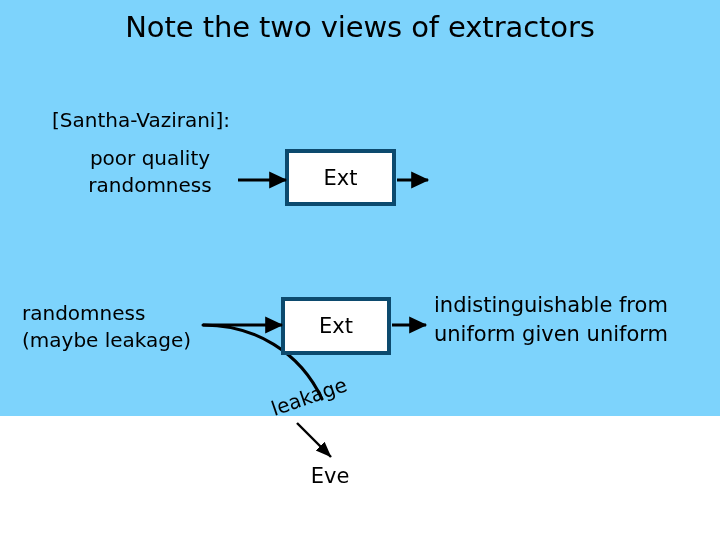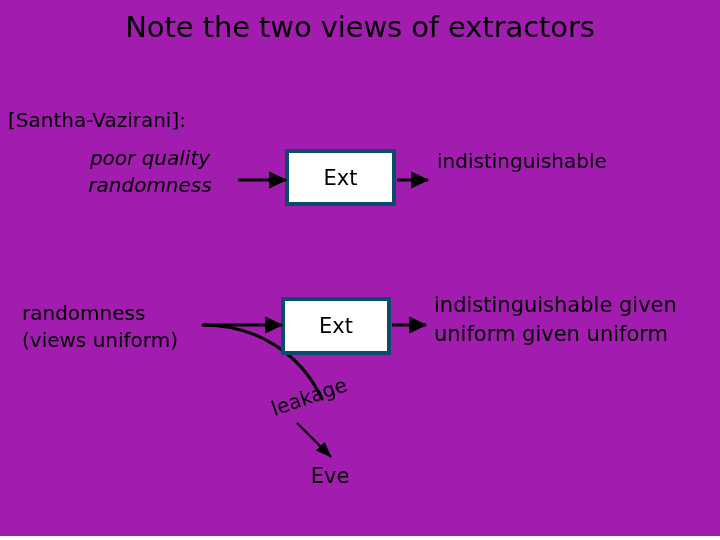--- a/index.html
+++ b/index.html
@@ -10,55 +10,55 @@
     width: 720px;
     height: 540px;
     background: #ffffff;
     font-family: "DejaVu Sans", sans-serif;
     color: #000000;
     overflow: hidden;
   }
   #slide {
     position: relative;
     width: 720px;
-    height: 536px;
-    background: #a21caf;
+    height: 416px;
+    background: #7dd3fc;
   }
   .abs { position: absolute; }
 
   #title {
     left: 0;
     top: 9px;
     width: 720px;
     text-align: center;
     font-size: 29px;
     line-height: 36px;
     letter-spacing: -0.1px;
     white-space: nowrap;
   }
 
   .section-tag {
     font-size: 20px;
     line-height: 24px;
     white-space: nowrap;
+    margin-left: 44px;
   }
   #sv-tag { left: 8px; top: 108px; }
   #wy-tag { left: 8px; top: 252px; }
 
   .body-text {
     font-size: 20px;
     line-height: 27px;
   }
 
   #sv-input {
     left: 60px;
     top: 145px;
     width: 180px;
     text-align: center;
-    font-style: italic;
   }
   #sv-output {
     left: 437px;
     top: 148px;
     width: 270px;
     text-align: left;
   }
 
   #wy-input {
     left: 22px;
@@ -146,35 +146,34 @@
   <div class="abs body-text" id="sv-input">
     <div>poor quality</div>
     <div>randomness</div>
   </div>
 
   <div class="abs ext-box" id="ext-box-1">
     <span>Ext</span>
   </div>
 
   <div class="abs body-text" id="sv-output">
-    <div>indistinguishable</div>
   </div>
 
 
   <div class="abs body-text" id="wy-input">
     <div>randomness</div>
-    <div>(views uniform)</div>
+    <div>(maybe leakage)</div>
   </div>
 
   <div class="abs ext-box" id="ext-box-2">
     <span>Ext</span>
   </div>
 
   <div class="abs body-text" id="wy-output">
-    <div>indistinguishable given</div>
+    <div>indistinguishable from</div>
     <div>uniform given uniform</div>
   </div>
 
   <div class="abs" id="leakage-label">leakage</div>
 
   <div class="abs" id="eve-label">Eve</div>
 
   <svg class="overlay" id="arrows-over">
     <defs>
       <marker id="ah" markerWidth="7" markerHeight="7" refX="5.6" refY="3" orient="auto" markerUnits="strokeWidth">

